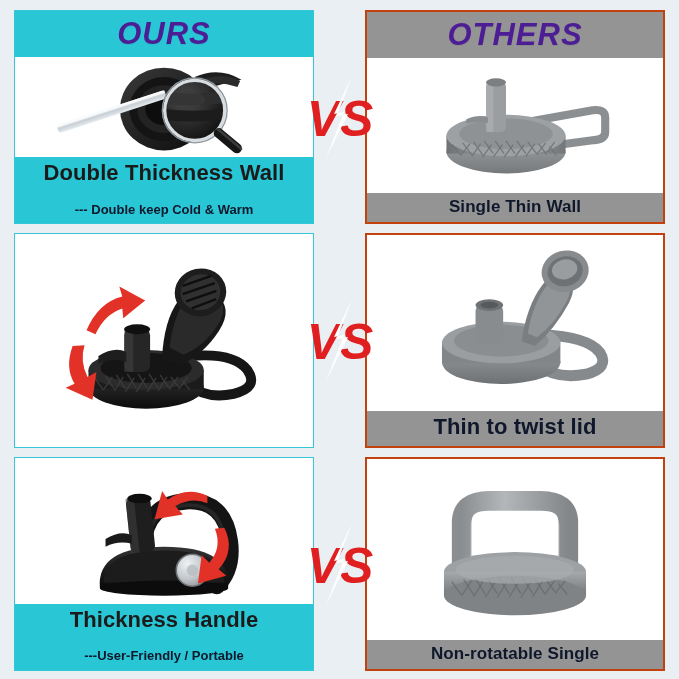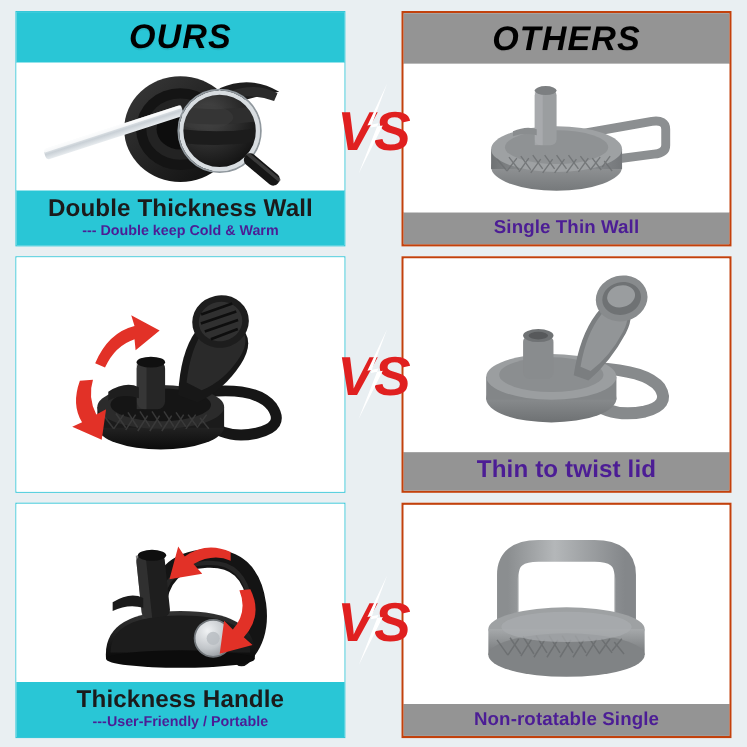--- a/index.html
+++ b/index.html
@@ -42,21 +42,21 @@
   .col-other { border: 2px solid #c2410c; margin-left: auto; margin-right: 4px; }
 
   .gutter { flex: 1 1 auto; }
 
   
   .brand-head {
     height: 46px;
     display: flex;
     align-items: center;
     justify-content: center;
-    color: #000000;
+    color: #4c1d95;
     font-size: 31px;
     font-weight: bold;
     font-style: italic;
     letter-spacing: 1px;
     text-shadow: 0 1px 0 rgba(0,0,0,.07);
     flex: 0 0 auto;
   }
   .brand-ours  { background: #29c6d6; }
   .brand-other { background: #949494; }
 
@@ -79,28 +79,28 @@
   .cap-ours  { background: #29c6d6; }
   .cap-other { background: #949494; }
 
   .cap-main {
     display: block;
     font-size: 22px;
     font-weight: bold;
     letter-spacing: .1px;
   }
   .cap-ours .cap-main  { color: #1b1b1b; }
-  .cap-other .cap-main { color: #4c1d95; }
+  .cap-other .cap-main { color: #0f172a; }
 
   .cap-sub {
     display: block;
     font-size: 13px;
     font-weight: bold;
-    color: #4c1d95;
-    margin-top: 1px;
+    color: #0f172a;
+    margin-top: 17px;
   }
   .cap-sub:empty { display: none; }
   .caption.single .cap-main { font-size: 17px; }
 
   
   .vs-badge {
     position: absolute;
     left: 50%;
     top: 50%;
     transform: translate(-50%, -50%);

